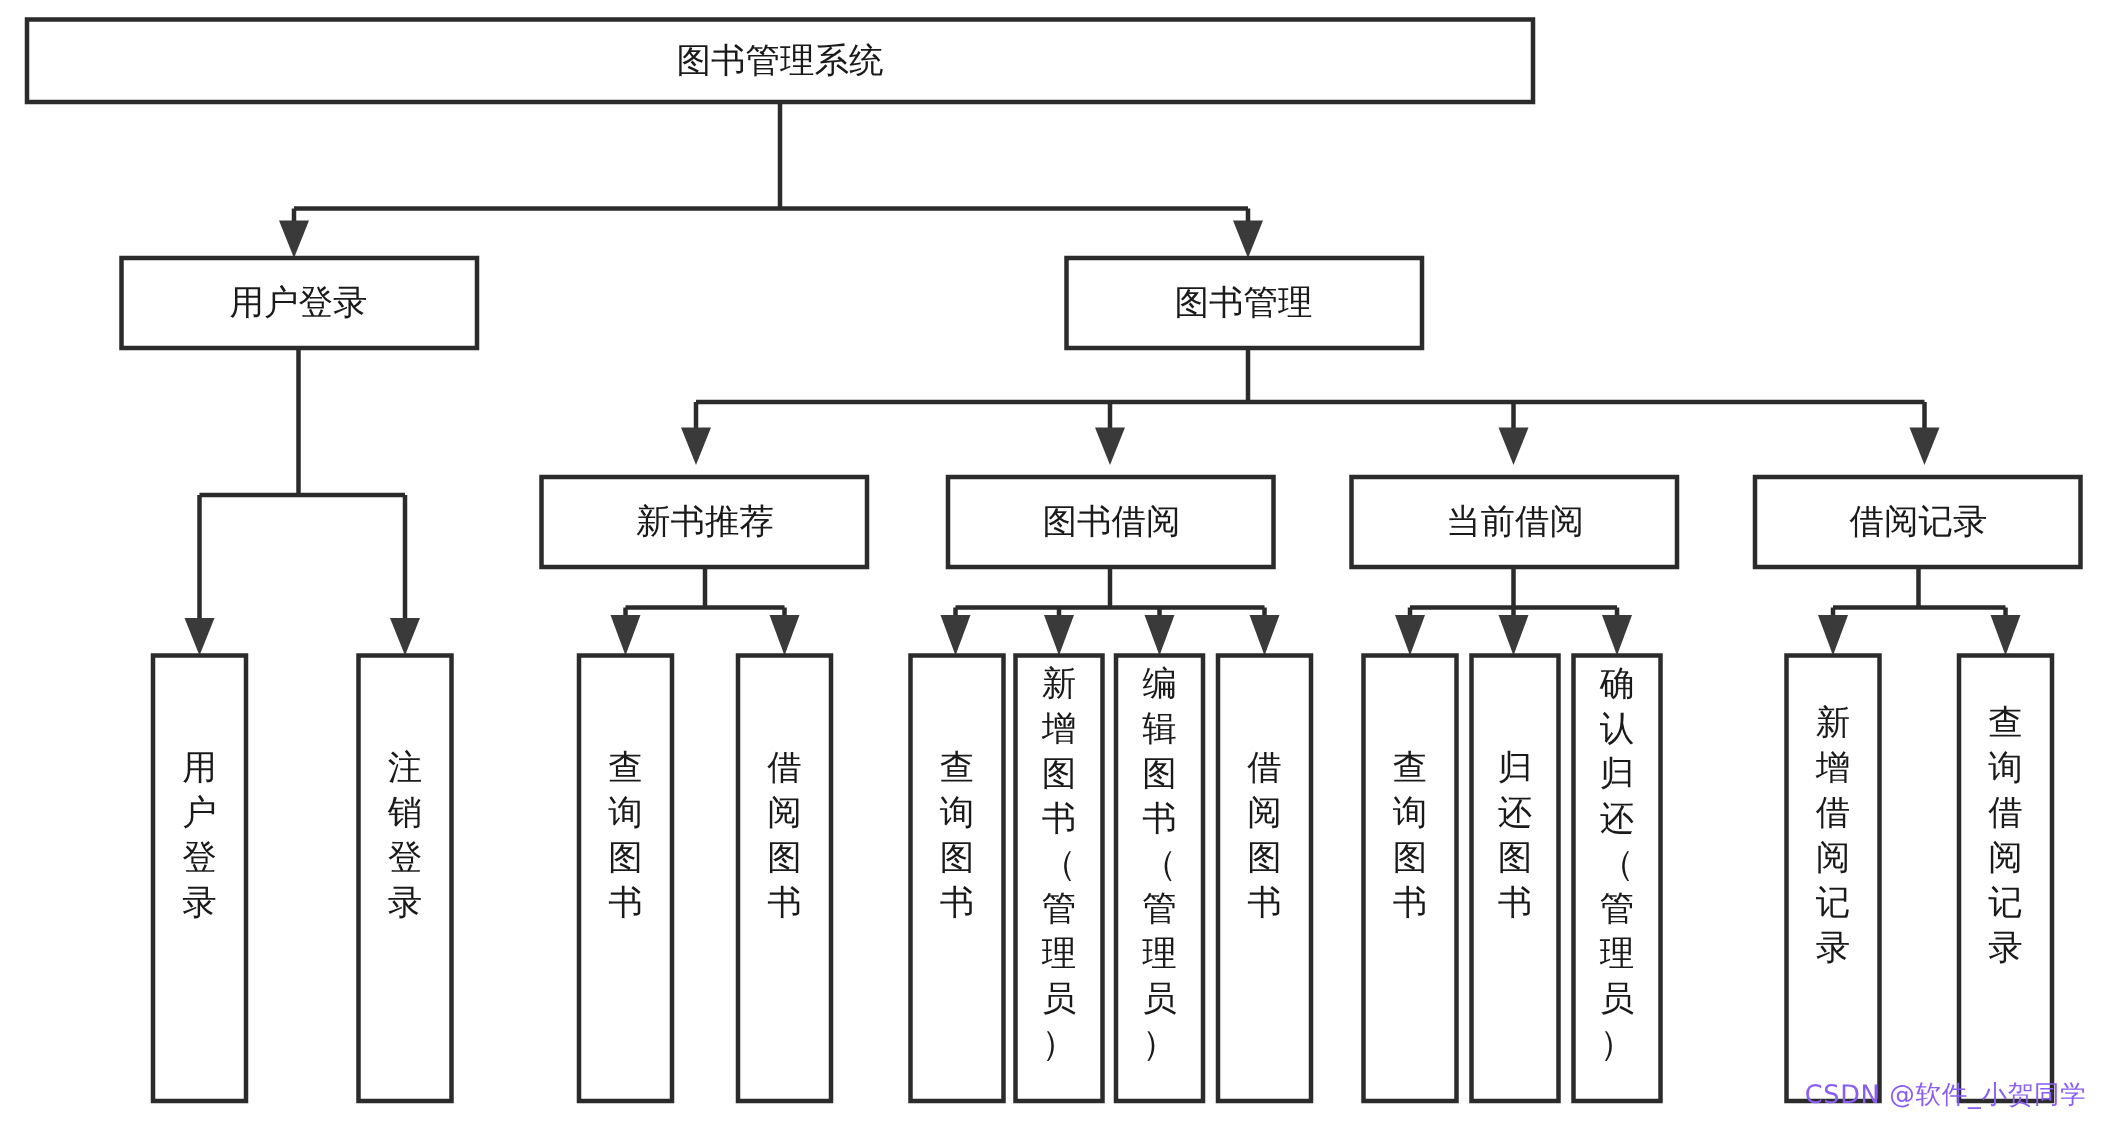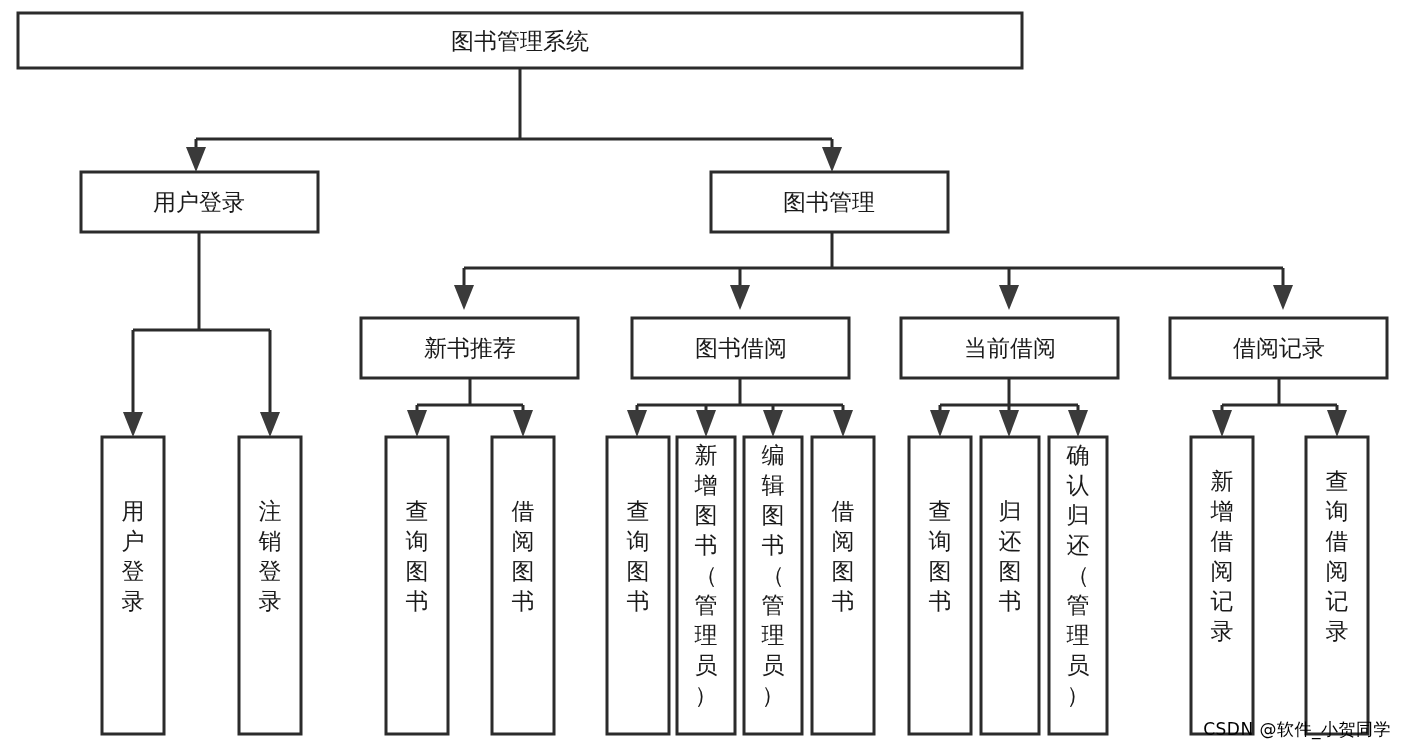--- a/index.html
+++ b/index.html
@@ -52,21 +52,21 @@
     font-family: "DejaVu Sans", "Liberation Sans", sans-serif;
     font-size: 23px;
     text-anchor: middle;
   }
   .watermark {
     position: absolute;
     right: 14px;
     bottom: 6px;
     font-family: "DejaVu Sans", "Liberation Sans", sans-serif;
     font-size: 17px;
-    color: #000000;
+    color: #8b5cf6;
     letter-spacing: 0.5px;
     white-space: nowrap;
     pointer-events: none;
   }
 </style>
 </head>
 <body>
 
 <div id="diagram-root">
 

